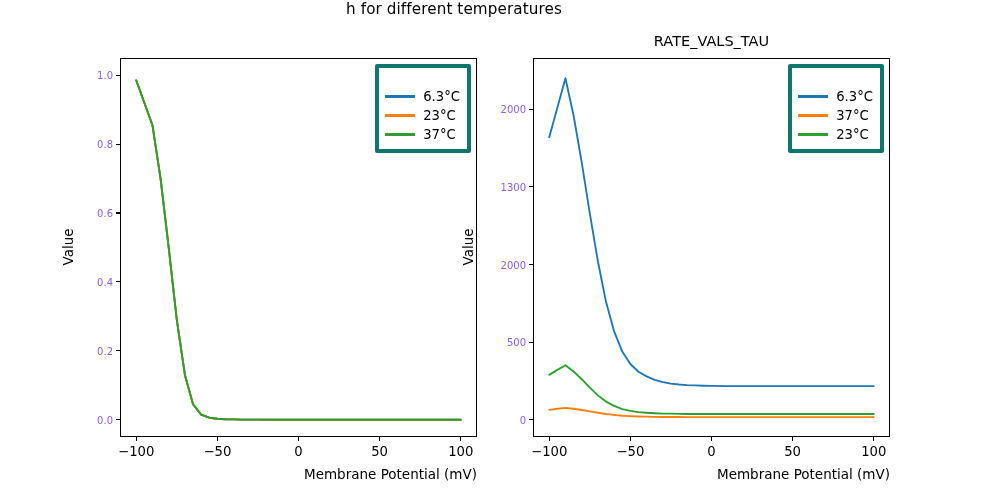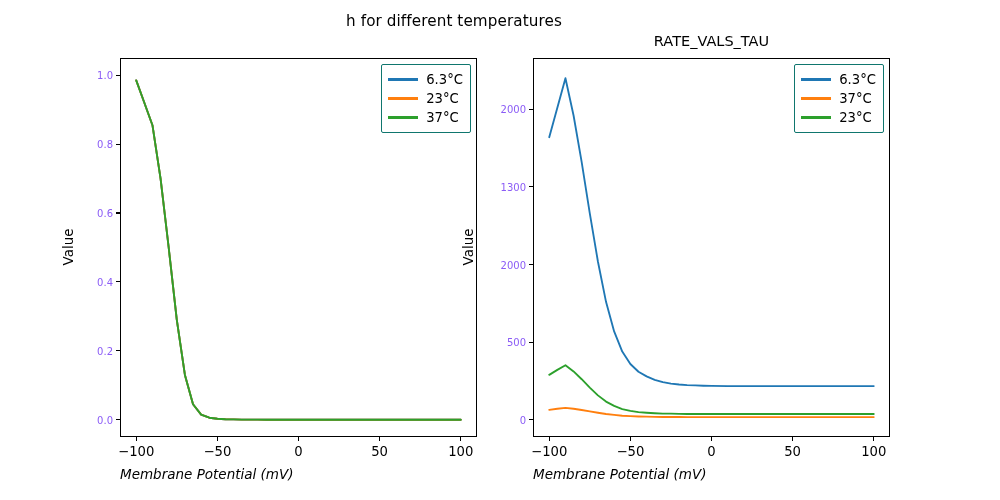--- a/index.html
+++ b/index.html
@@ -11,21 +11,21 @@
     position: relative;
     width: 1000px;
     height: 500px;
     background: #ffffff;
     font-family: "DejaVu Sans", sans-serif;
     overflow: hidden;
   }
   .suptitle {
     position: absolute;
     left: 0;
-    top: 12px;
+    top: 0;
     width: 908px;
     text-align: center;
     font-size: 15.2px;
     color: #000000;
     letter-spacing: 0.1px;
   }
   .axes {
     position: absolute;
   }
   .axes-title {
@@ -67,39 +67,38 @@
     text-align: right;
     white-space: nowrap;
   }
   .tick-mark {
     position: absolute;
     background: #000000;
   }
   .xlabel {
     position: absolute;
     width: 100%;
-    text-align: left;
+    text-align: right;
     font-size: 13.5px;
     color: #000000;
-    font-style: italic;
   }
   .ylabel {
     position: absolute;
     font-size: 13.5px;
     color: #000000;
     transform-origin: 50% 50%;
     transform: rotate(-90deg);
     white-space: nowrap;
   }
   .legend {
     position: absolute;
-    border: 1px solid #0f766e;
+    border: 4px solid #0f766e;
     border-radius: 2px;
     background: rgba(255,255,255,0.92);
-    padding: 5px 7px 5px 6px;
+    padding: 19px 7px 5px 6px;
     box-sizing: border-box;
   }
   .legend-row {
     display: flex;
     align-items: center;
     height: 19px;
   }
   .legend-swatch {
     width: 30px;
     height: 2.1px;

